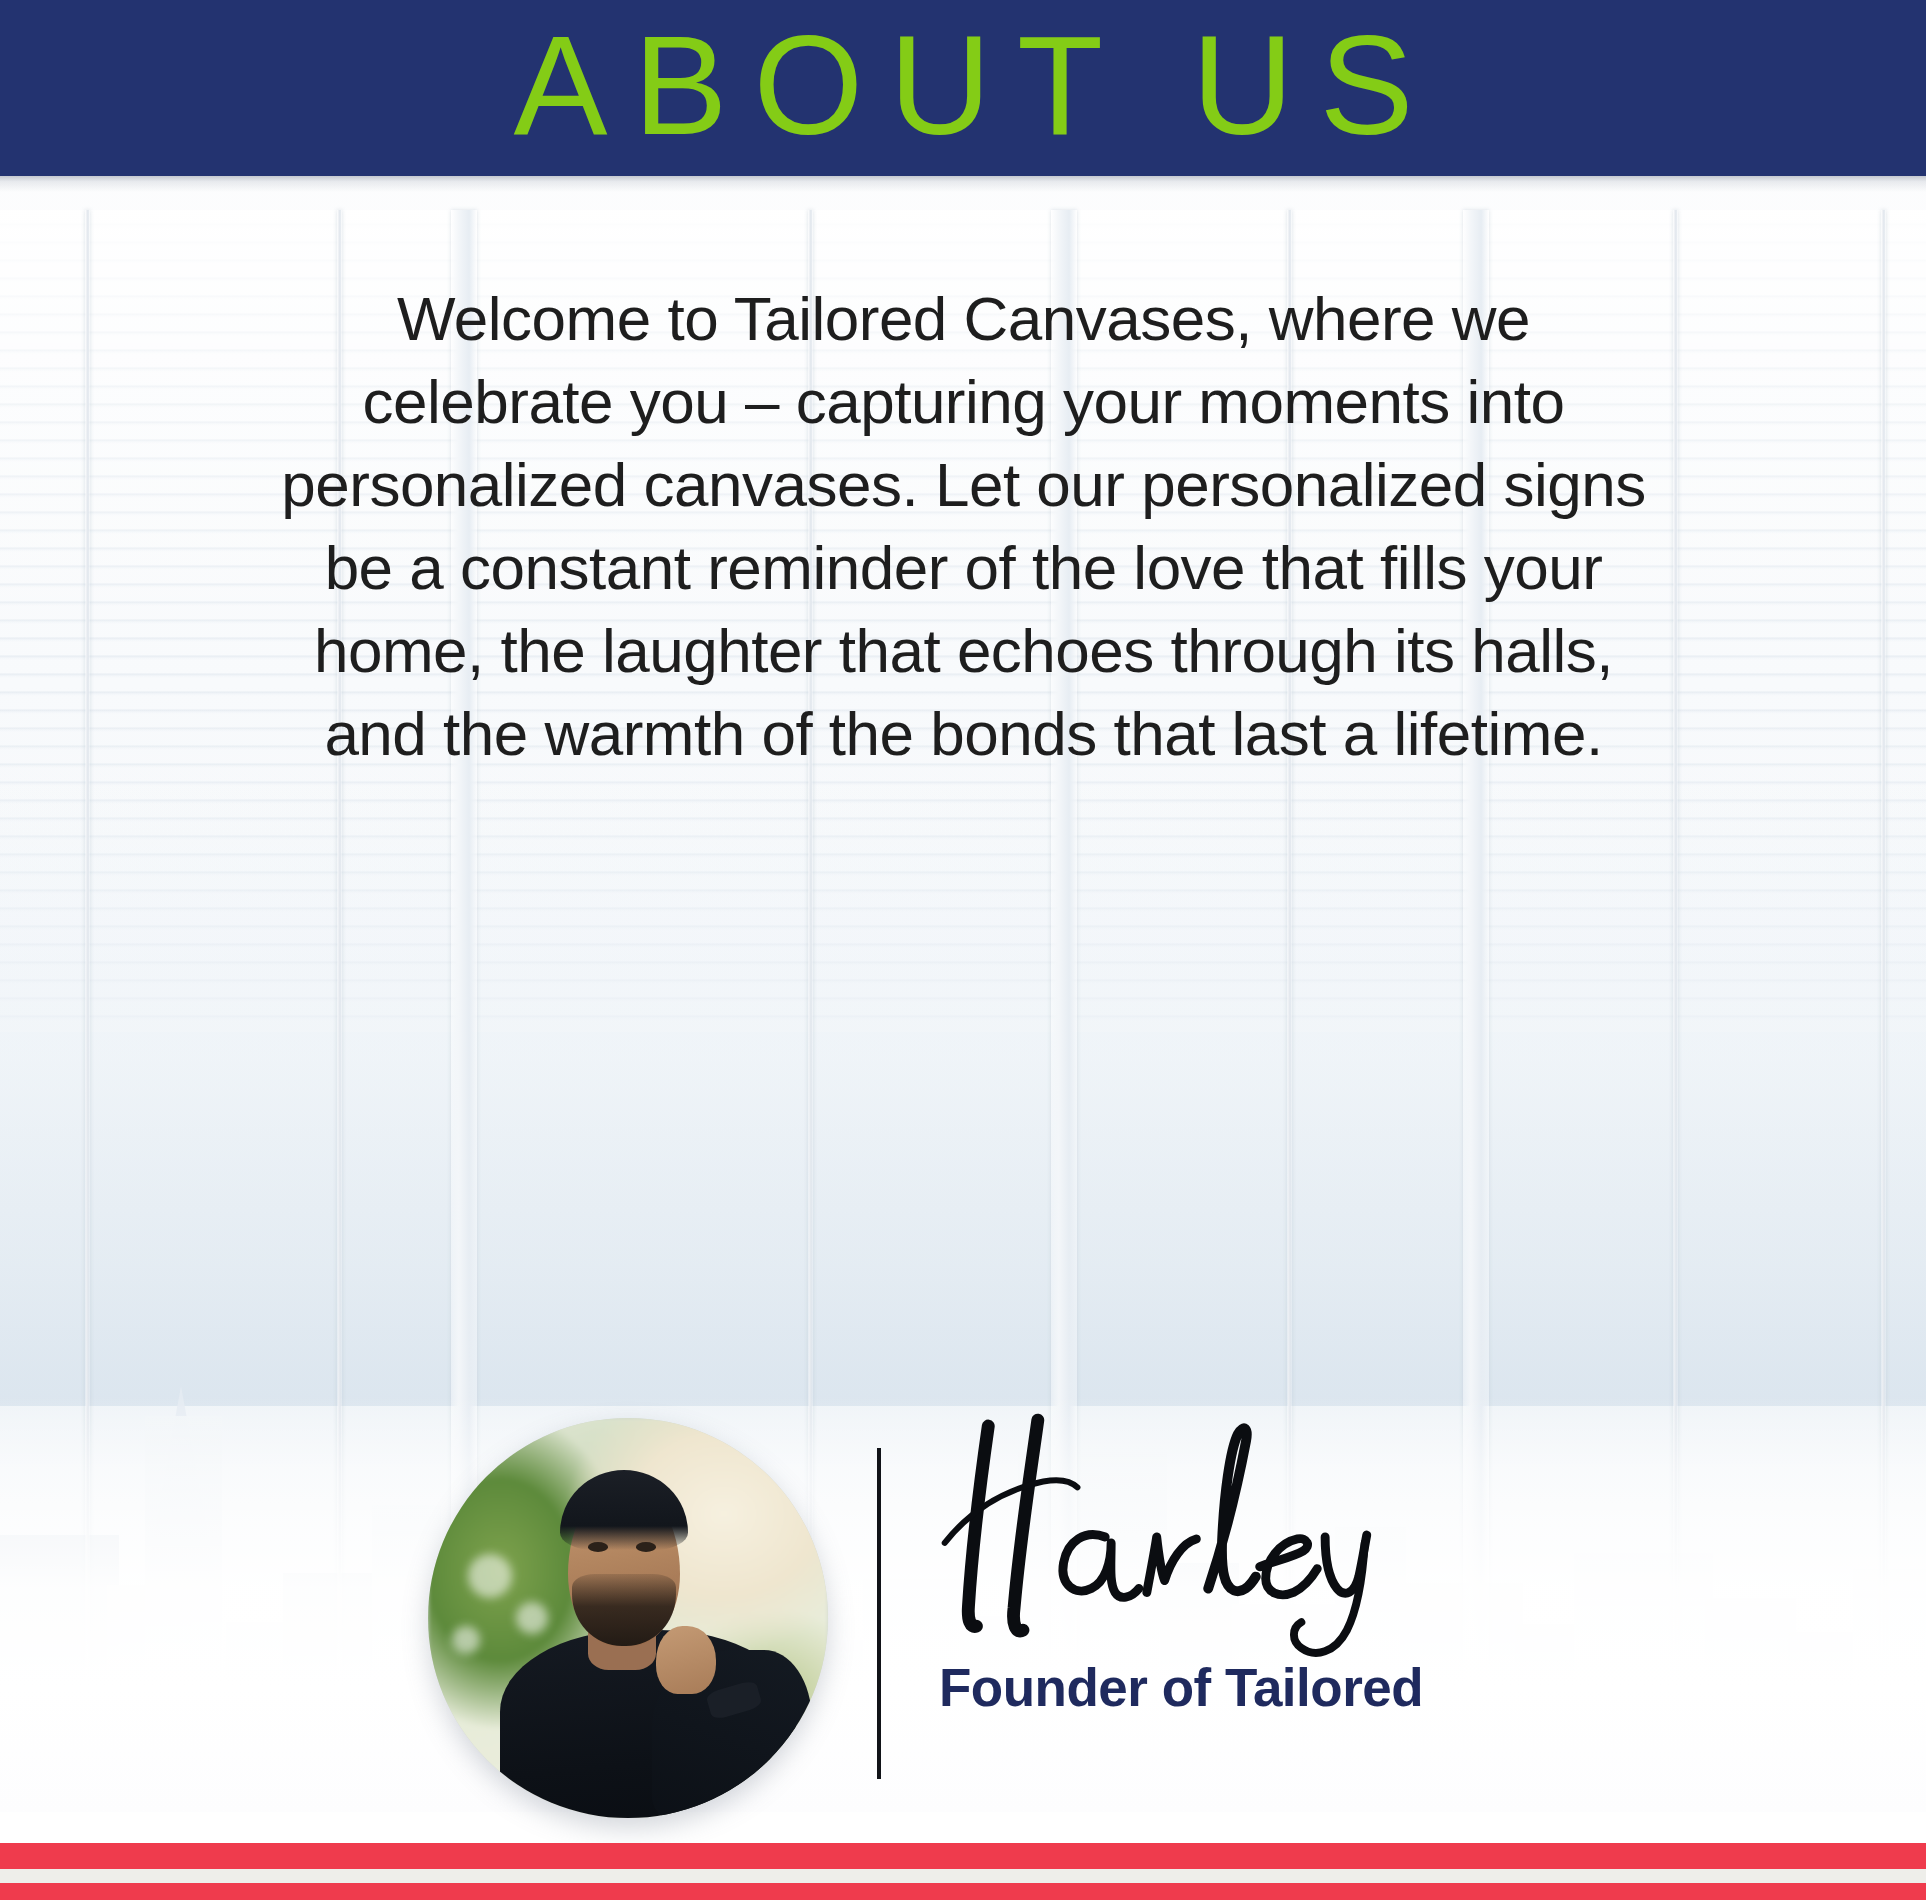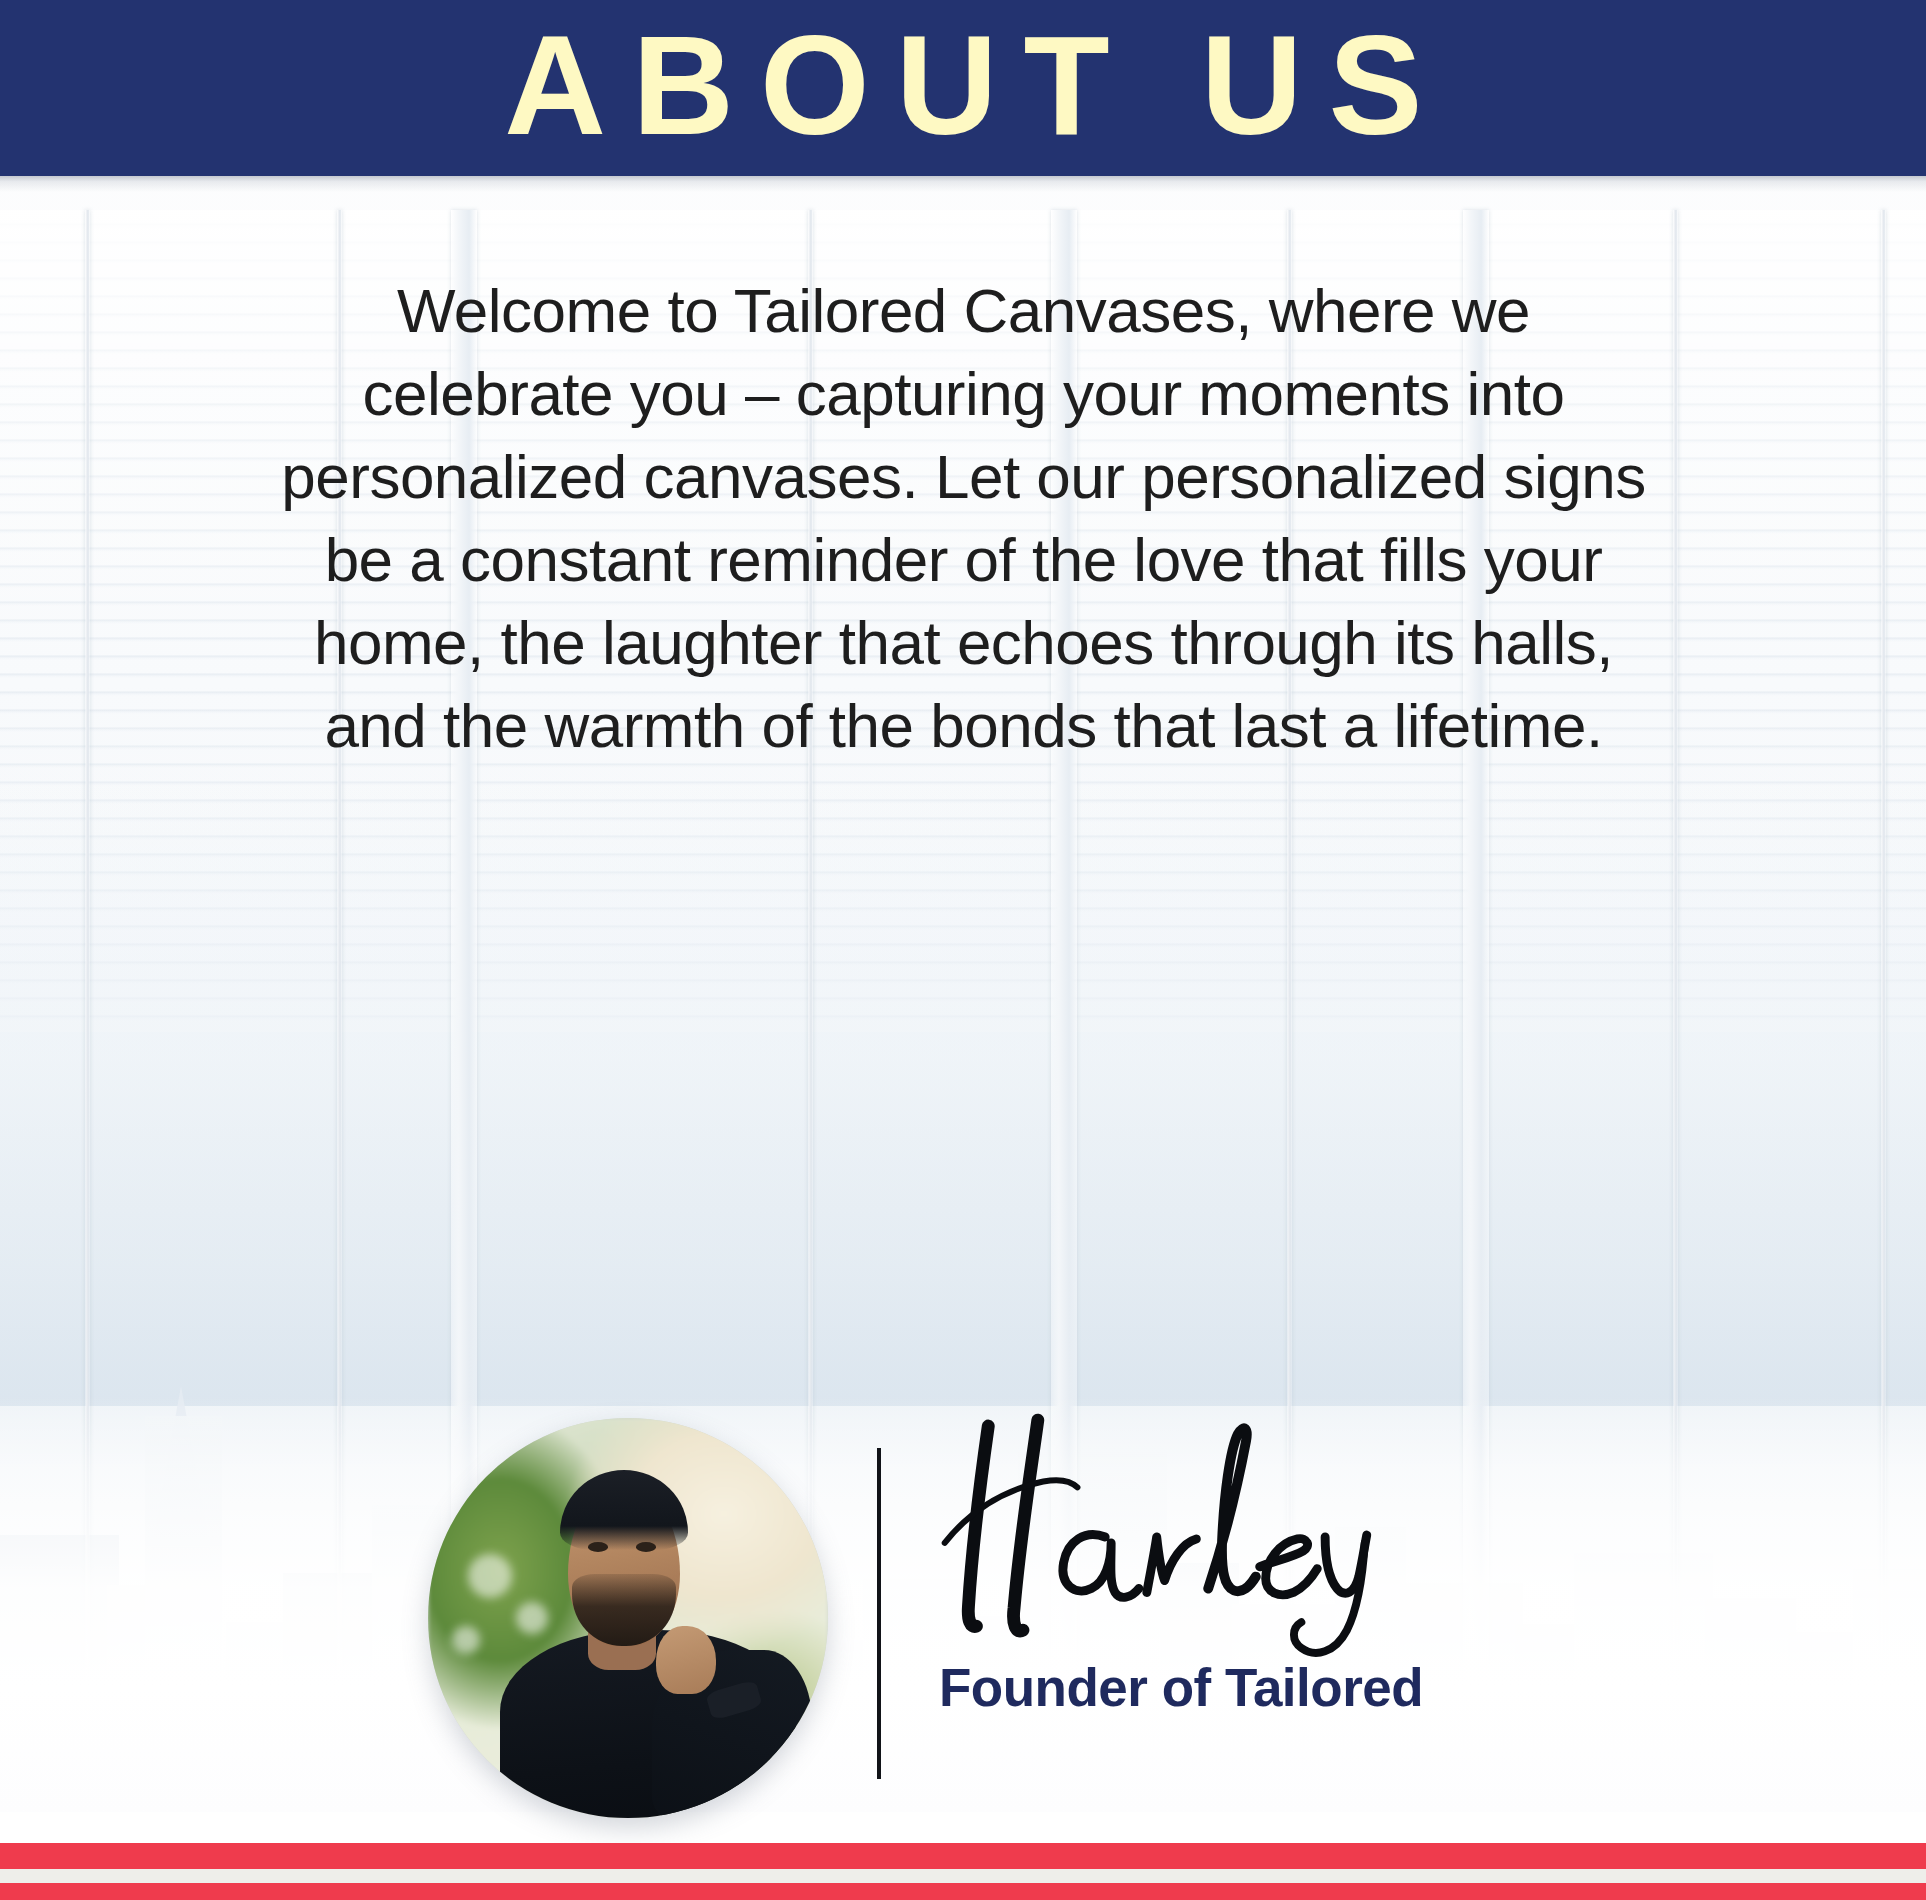--- a/index.html
+++ b/index.html
@@ -132,23 +132,23 @@
     left: 0; right: 0;
     top: 0;
     height: 176px;
     background: #233370;
     display: flex;
     align-items: center;
     justify-content: center;
     z-index: 5;
   }
   .header-title {
-    color: #fef9c3;
+    color: #84cc16;
     font-family: "Liberation Sans", sans-serif;
-    font-weight: 700;
+    font-weight: 400;
     font-size: 141px;
     line-height: 1;
     letter-spacing: 26px;
     text-indent: 26px;
     white-space: nowrap;
     margin-top: -6px;
   }
   .header-shadow {
     position: absolute;
     left: 0; right: 0;
@@ -167,21 +167,21 @@
     width: 1386px;
     text-align: center;
     color: #1e1e1e;
     font-family: "Liberation Sans", sans-serif;
     font-size: 62px;
     line-height: 83px;
     font-weight: 400;
     letter-spacing: -0.5px;
     z-index: 4;
   }
-  .body-copy p { margin: 0; }
+  .body-copy p { margin: 8px; }
   .body-copy .spacer { height: 83px; }
 
   
   .sign-block {
     position: absolute;
     left: 0; right: 0;
     top: 1406px;
     height: 426px;
     z-index: 6;
   }

